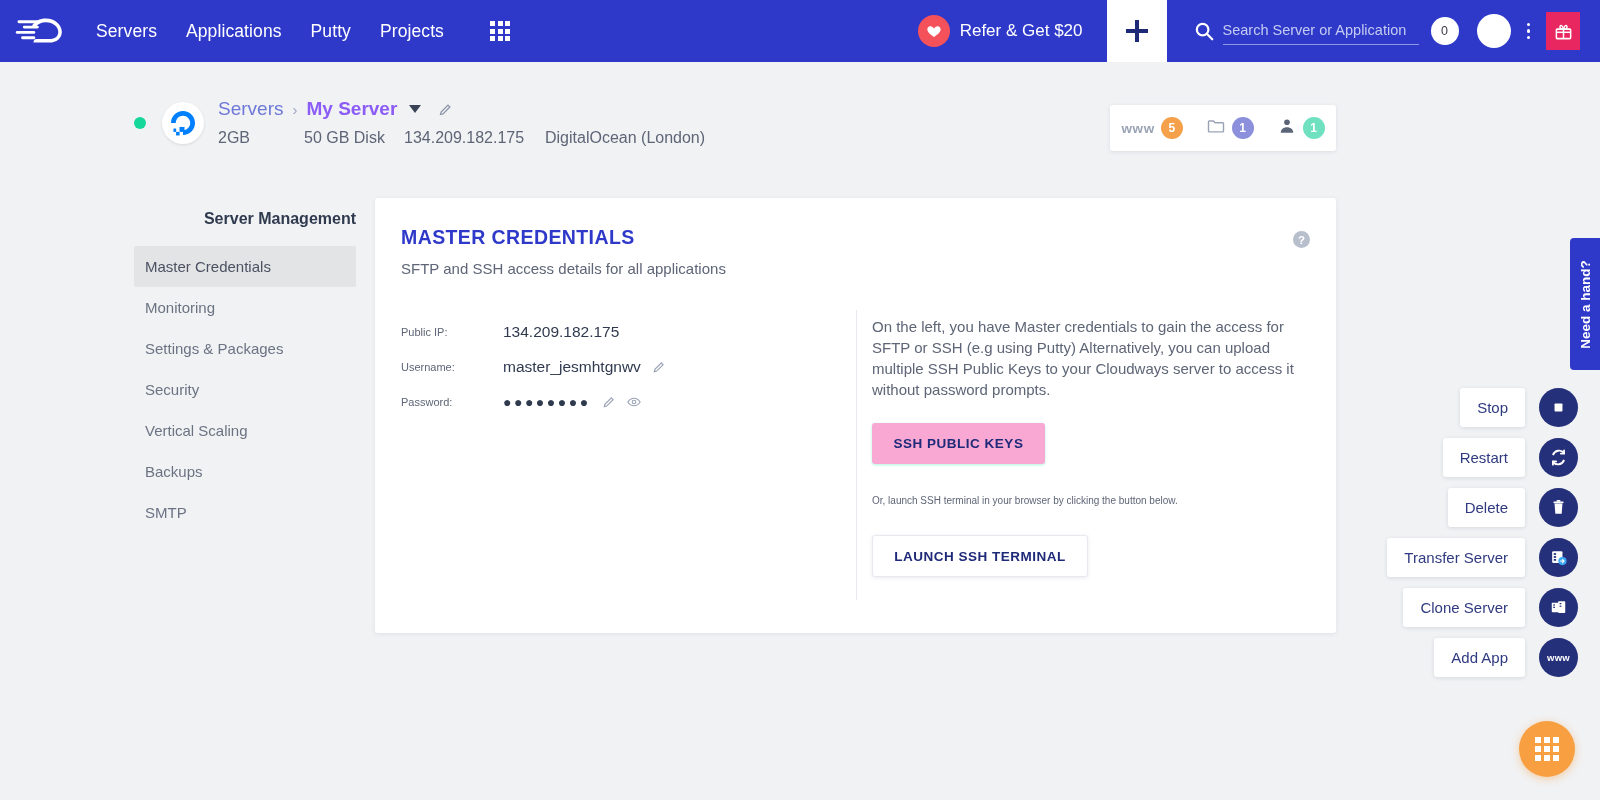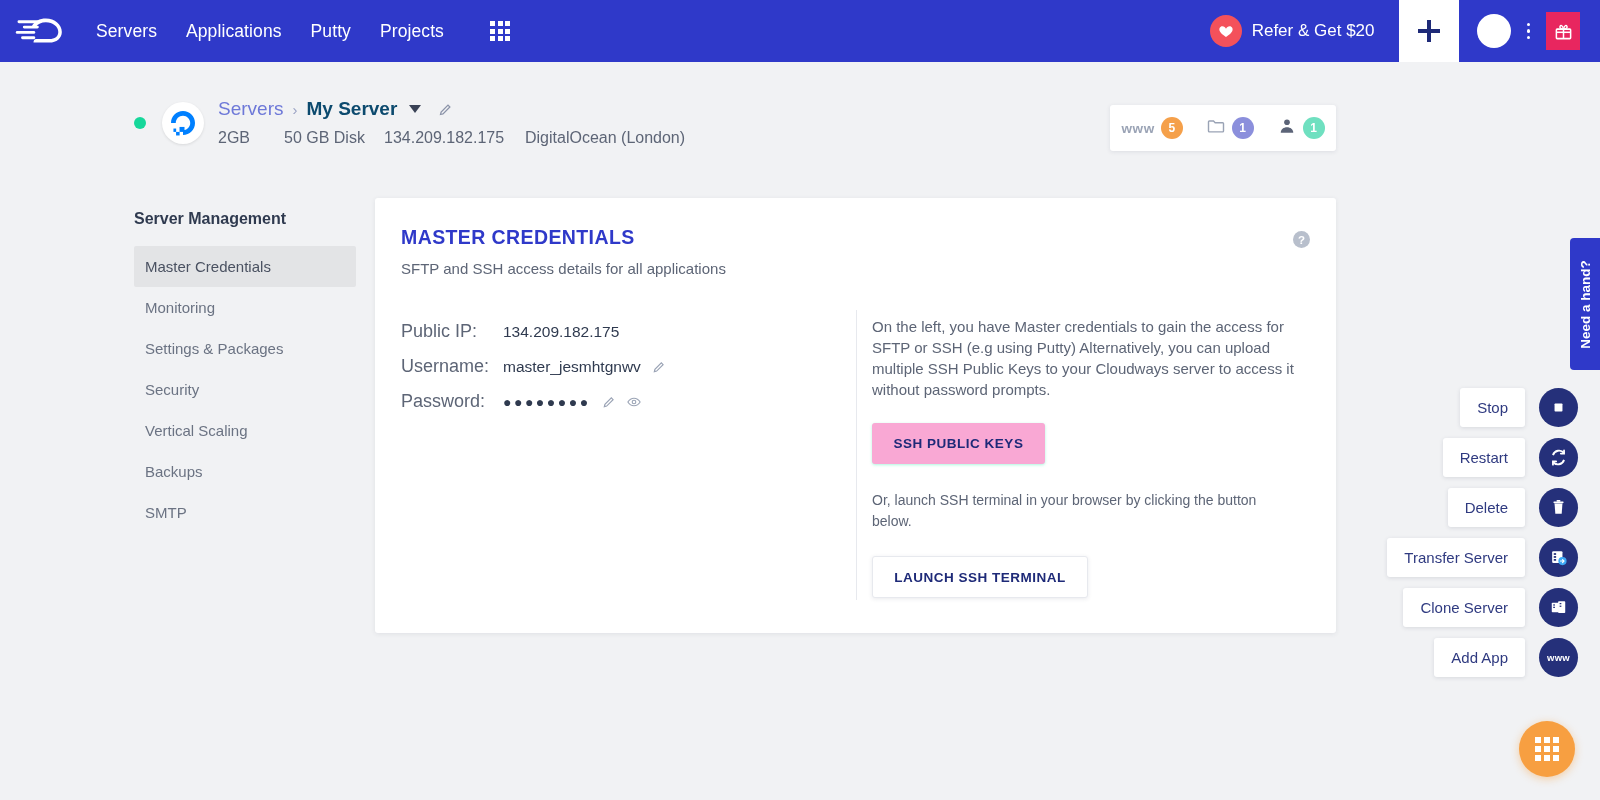--- a/index.html
+++ b/index.html
@@ -83,30 +83,30 @@
   .provider-logo {
     width: 42px; height: 42px; border-radius: 50%; background: #ffffff;
     display: flex; align-items: center; justify-content: center;
     box-shadow: 0 1px 3px rgba(0,0,0,.10); margin-right: 14px;
   }
   .provider-logo svg { width: 30px; height: 30px; }
   .srv-meta { display: flex; flex-direction: column; }
   .srv-crumbs { display: flex; align-items: center; gap: 9px; }
   .crumb-link { color: #6d78d8; font-size: 19px; cursor: pointer; }
   .crumb-sep { color: #9aa2c4; font-size: 15px; }
-  .crumb-current { color: #0c4a6e; font-size: 19px; font-weight: bold; }
+  .crumb-current { color: #8b5cf6; font-size: 19px; font-weight: bold; }
   .caret-down {
     width: 0; height: 0; border-left: 6px solid transparent; border-right: 6px solid transparent;
     border-top: 8px solid #3a4256; margin-left: 3px; cursor: pointer;
   }
   .pencil-sm { margin-left: 8px; cursor: pointer; display: flex; }
   .pencil-sm svg { width: 15px; height: 15px; }
   .srv-specs { display: flex; margin-top: 9px; color: #5d6576; font-size: 16px; }
   .srv-specs span:nth-child(1) { width: 66px; }
-  .srv-specs span:nth-child(2) { width: 100px; }
+  .srv-specs span:nth-child(2) { width: 100px; margin-left: 20px; }
   .srv-specs span:nth-child(3) { width: 141px; }
 
   
   .counters {
     position: absolute; top: 105px; left: 1110px;
     width: 226px; height: 46px; background: #ffffff; border-radius: 3px;
     box-shadow: 0 1px 4px rgba(40,50,80,.10);
     display: flex; align-items: center; justify-content: space-around;
   }
   .counter { display: flex; align-items: center; gap: 6px; cursor: pointer; }
@@ -116,21 +116,21 @@
     display: flex; align-items: center; justify-content: center;
     color: #fff; font-size: 12px; font-weight: bold;
   }
   .cbadge.orange { background: #f5a04a; }
   .cbadge.purple { background: #8b8fdc; }
   .cbadge.teal   { background: #6fe0c0; }
   .counter svg { width: 20px; height: 20px; }
 
   
   .sidebar { position: absolute; top: 210px; left: 134px; width: 222px; }
-  .sidebar-title { color: #2f3a4f; font-size: 16px; font-weight: bold; padding-left: 0; margin-bottom: 18px; }
+  .sidebar-title { color: #2f3a4f; font-size: 16px; font-weight: bold; padding-left: 0; margin-bottom: 18px; text-align: right; }
   .side-item {
     height: 41px; display: flex; align-items: center; padding-left: 11px;
     color: #6b7383; font-size: 15px; cursor: pointer; border-radius: 2px;
   }
   .side-item.active { background: #e3e4e6; color: #4a5161; }
 
   
   .card {
     position: absolute; top: 198px; left: 375px;
     width: 961px; height: 435px; background: #ffffff; border-radius: 3px;
@@ -143,38 +143,38 @@
   .card-sub { position: absolute; top: 62px; left: 26px; color: #5d6576; font-size: 15px; }
   .help-icon {
     position: absolute; top: 33px; right: 26px;
     width: 17px; height: 17px; border-radius: 50%; background: #b8bfcc;
     color: #fff; font-size: 11.5px; font-weight: bold;
     display: flex; align-items: center; justify-content: center; cursor: pointer;
   }
 
   .cred-col { position: absolute; top: 120px; left: 26px; width: 430px; }
   .cred-row { display: flex; align-items: center; height: 27px; margin-bottom: 8px; }
-  .cred-label { width: 102px; color: #5d6576; font-size: 18px; }
+  .cred-label { width: 102px; color: #5d6576; font-size: 11px; }
   .cred-val { color: #2f3a4f; font-size: 15.5px; }
   .cred-ic { margin-left: 11px; cursor: pointer; display: flex; align-items: center; }
   .cred-ic svg { width: 14px; height: 14px; }
   .dots { letter-spacing: 2.5px; color: #2f3a4f; font-size: 14px; }
 
   .divider { position: absolute; top: 112px; left: 481px; width: 1px; height: 290px; background: #e7e9ee; }
 
   .info-col { position: absolute; top: 118px; left: 497px; width: 425px; }
   .info-text { color: #5d6576; font-size: 15px; line-height: 21px; }
   .btn-green {
     margin-top: 23px; height: 41px; width: 173px;
     background: #f9a8d4; border: none; border-radius: 3px;
     color: #1e2a78; font-size: 13.5px; font-weight: bold; letter-spacing: .5px;
     cursor: pointer; font-family: "Liberation Sans", sans-serif;
     box-shadow: 0 1px 3px rgba(20,226,160,.35);
   }
-  .info-text2 { margin-top: 26px; color: #5d6576; font-size: 14px; line-height: 21px; }
+  .info-text2 { margin-top: 26px; color: #5d6576; font-size: 10px; line-height: 21px; }
   .btn-white {
     margin-top: 24px; height: 42px; width: 216px;
     background: #ffffff; border: 1px solid #e7e9ee; border-radius: 3px;
     color: #1e2a78; font-size: 13.5px; font-weight: bold; letter-spacing: .5px;
     cursor: pointer; font-family: "Liberation Sans", sans-serif;
     box-shadow: 0 1px 4px rgba(40,50,80,.10);
   }
 
   
   .actions { position: absolute; top: 388px; right: 22px; display: flex; flex-direction: column; gap: 11px; }
@@ -256,20 +256,30 @@
               <path d="M12 21s-7.5-4.7-9.5-9C1 8.6 3 5 6.5 5 9 5 11 7 12 8.6 13 7 15 5 17.5 5 21 5 23 8.6 21.5 12 19.5 16.3 12 21 12 21z"></path>
             </svg>
         </div>
         <span class="refer-label">Refer &amp; Get $20</span>
       </div>
 
       <div class="plus-panel">
         <span class="plus"></span>
       </div>
 
+      <div class="search-zone">
+        <span class="search-icon-wrap">
+          <svg viewBox="0 0 24 24" fill="none" stroke="#ffffff" stroke-width="2.4">
+            <circle cx="10.5" cy="10.5" r="6.3"></circle>
+              <line x1="15.3" y1="15.3" x2="21" y2="21" stroke-linecap="round"></line>
+          </svg>
+        </span>
+        <input class="search-field" type="text" placeholder="Search Server or Application" style="">
+        <div class="count-pill">0</div>
+      </div>
 
       <div class="avatar"></div>
 
       <div class="kebab">
         <i></i>
           <i></i>
           <i></i>
       </div>
 
       <div class="gift-btn">

